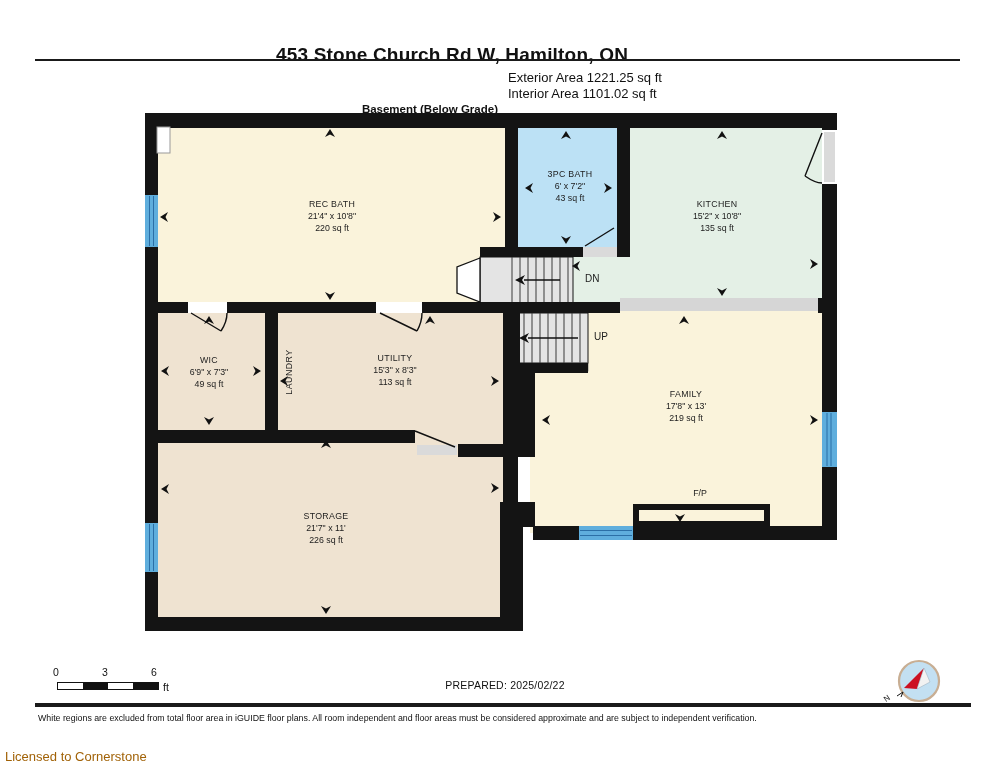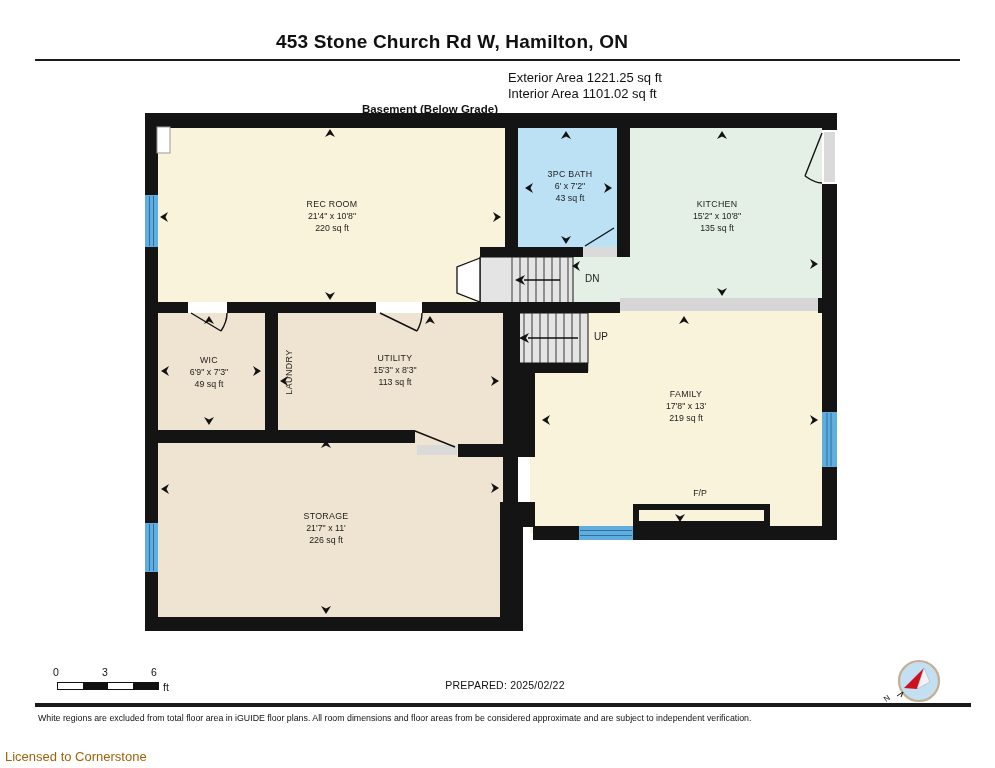--- a/index.html
+++ b/index.html
@@ -1,18 +1,18 @@
 <!DOCTYPE html>
 <html><head>
 <meta charset="utf-8">
 <style>
   html,body{margin:0;padding:0;background:#fff;}
   body{width:995px;height:768px;position:relative;font-family:"Liberation Sans",sans-serif;color:#111;overflow:hidden;}
   .abs{position:absolute;}
-  .title{top:31px;left:0;width:904px;text-align:center;font-size:19px;font-weight:bold;letter-spacing:0.2px;}
+  .title{top:44px;left:0;width:904px;text-align:center;font-size:19px;font-weight:bold;letter-spacing:0.2px;}
   .hrule{left:35px;width:925px;height:2px;background:#1a1a1a;}
   .sub-bold{font-weight:bold;font-size:11.5px;}
   .sub{font-size:13px;}
   .room-label{width:140px;text-align:center;font-size:8.8px;line-height:1.35;color:#1c1c1c;}
   .room-label .rn{letter-spacing:0.3px;}
   .small-label{font-size:10px;color:#1c1c1c;}
   .laundry{width:80px;text-align:center;font-size:8.8px;letter-spacing:0.5px;transform:rotate(-90deg);transform-origin:center center;color:#1c1c1c;}
   .scale-ticks{font-size:10.5px;}
   .scale-bar{width:100px;height:6px;border:1px solid #111;display:flex;}
   .scale-bar div{flex:1;}
@@ -146,21 +146,21 @@
 
   <g transform="translate(895,658)">
     <circle cx="24" cy="23" r="20" fill="#C3E0F2" stroke="#C8AE93" stroke-width="2.2"></circle>
     <polygon points="9,30 29,10 22,31" fill="#CC1122"></polygon>
     <polygon points="29,10 22,31 35,24" fill="#F2F2F2" stroke="#9ab" stroke-width="0.5"></polygon>
     <path d="M2,38 l6,-4 l-2,5" stroke="#111" stroke-width="1" fill="none"></path>
   </g>
 </svg>
 
 <div class="abs room-label" style="left:262px;top:199px;">
-  <div class="rn">REC ROOM</div>
+  <div class="rn">REC BATH</div>
   <div>21'4" x 10'8"</div>
   <div>220 sq ft</div>
 </div>
 <div class="abs room-label" style="left:500px;top:169px;">
   <div class="rn">3PC BATH</div>
   <div>6' x 7'2"</div>
   <div>43 sq ft</div>
 </div>
 <div class="abs room-label" style="left:647px;top:199px;">
   <div class="rn">KITCHEN</div>
@@ -200,14 +200,14 @@
   <div style="background:#fff;"></div>
   <div style="background:#111;"></div>
   <div style="background:#fff;"></div>
   <div style="background:#111;"></div>
 </div>
 <div class="abs scale-ticks" style="left:163px;top:681px;">ft</div>
 
 <div class="abs prepared" style="left:355px;top:679px;width:300px;text-align:center;">PREPARED: 2025/02/22</div>
 <div class="abs small-label" style="left:884px;top:694px;font-size:8px;transform:rotate(-35deg);">N</div>
 <div class="abs footrule"></div>
-<div class="abs disclaimer">White regions are excluded from total floor area in iGUIDE floor plans. All room dimensions and floor areas from be considered approximate and are subject to independent verification.</div>
+<div class="abs disclaimer">White regions are excluded from total floor area in iGUIDE floor plans. All room independent and floor areas must be considered approximate and are subject to independent verification.</div>
 <div class="abs license">Licensed to Cornerstone</div>
 
 </body></html>

